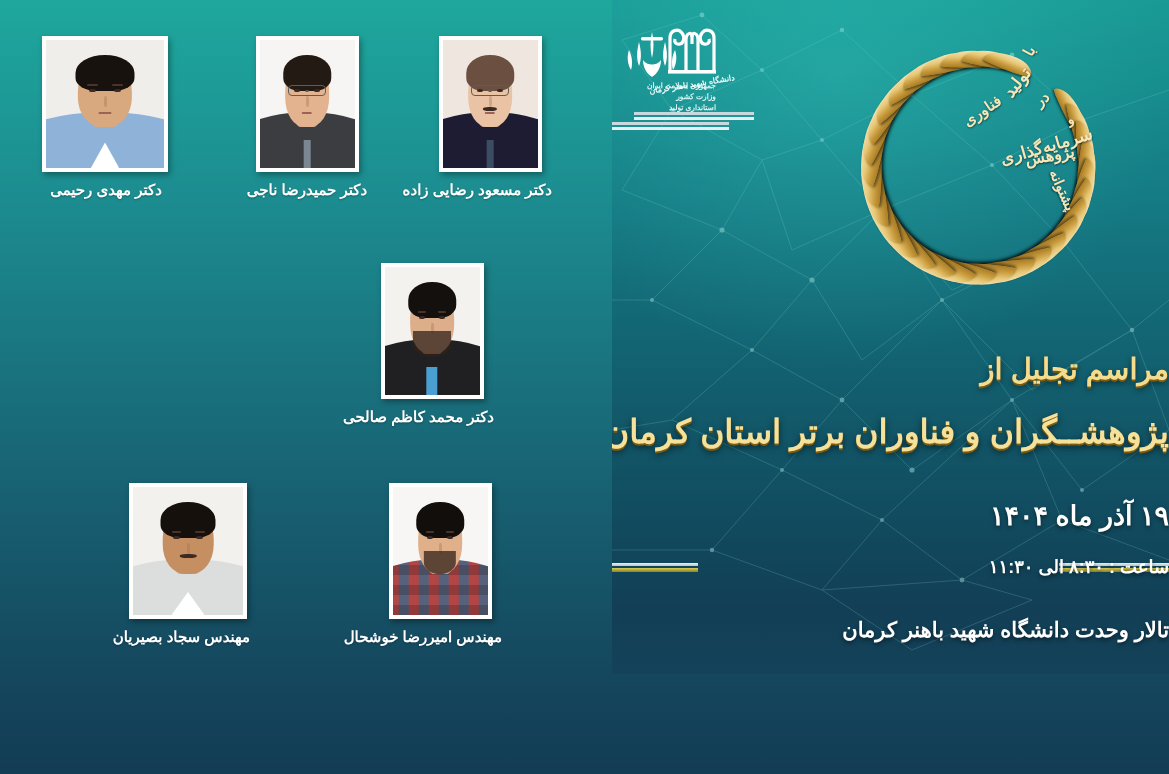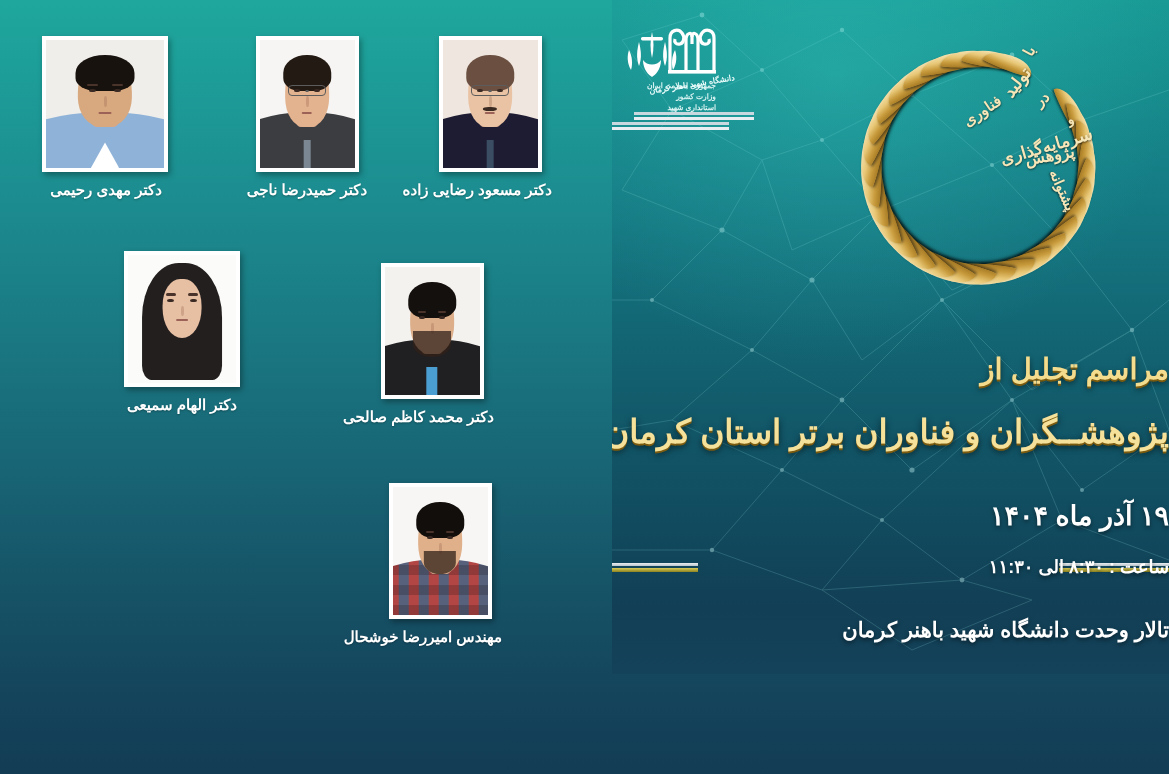--- a/index.html
+++ b/index.html
@@ -259,38 +259,20 @@
               <div class="eye r"></div>
             <div class="nose"></div>
             <div class="beard"></div>
             <div class="tie" style="background:#4b9ed1;width:12%"></div>
           </div>
         </div>
       </div>
       <div class="person-name">دکتر محمد کاظم صالحی</div>
     </div>
 
-    <div class="person" style="left:120px;top:251px;width:124px;">
-      <div class="photo-frame" style="width:108px;height:128px;">
-        <div class="photo">
-          <div class="pf">
-            <div class="bg" style="background:#fbfbfa"></div>
-            <div class="hijab"></div>
-            <div class="hijab-face"></div>
-            <div class="brow l" style="top:30%"></div>
-              <div class="brow r" style="top:30%"></div>
-            <div class="eye l" style="top:34%"></div>
-              <div class="eye r" style="top:34%"></div>
-            <div class="nose" style="top:40%"></div>
-            <div class="mouth" style="top:50%"></div>
-          </div>
-        </div>
-      </div>
-      <div class="person-name">دکتر الهام سمیعی</div>
-    </div>
 
     <div class="person" style="left:378px;top:483px;width:124px;">
       <div class="photo-frame" style="width:95px;height:128px;">
         <div class="photo">
           <div class="pf">
             <div class="bg" style="background:#f7f6f4"></div>
             <div class="plaid"></div>
             <div class="neck"></div>
             <div class="head" style="background:#dfb089"></div>
             <div class="hair" style="background:#120e0b"></div>
@@ -299,20 +281,41 @@
             <div class="eye l"></div>
               <div class="eye r"></div>
             <div class="nose"></div>
             <div class="beard" style="width:34%;height:18%"></div>
           </div>
         </div>
       </div>
       <div class="person-name">مهندس امیررضا خوشحال</div>
     </div>
 
+    <div class="person" style="left:126px;top:483px;width:124px;">
+      <div class="photo-frame" style="width:110px;height:128px;">
+        <div class="photo">
+          <div class="pf">
+            <div class="bg" style="background:#f2f1ee"></div>
+            <div class="shoulders" style="background:#dcdedd"></div>
+            <div class="neck"></div>
+            <div class="head" style="background:#c58f62"></div>
+            <div class="hair" style="background:#16100c"></div>
+            <div class="brow l"></div>
+              <div class="brow r"></div>
+            <div class="eye l"></div>
+              <div class="eye r"></div>
+            <div class="nose"></div>
+            <div class="mustache"></div>
+            <div class="collar" style="background:#ffffff;width:30%;height:18%"></div>
+          </div>
+        </div>
+      </div>
+      <div class="person-name">مهندس سجاد بصیریان</div>
+    </div>
 
   </div>
 
   <div id="poster">
 
     <svg id="mesh" viewBox="0 0 557 674" preserveAspectRatio="none">
       <g stroke="#8fdede" stroke-width="0.9" fill="none" opacity="0.45">
         <path d="M10 40 L90 15 L150 70 L60 110 Z"></path>
         <path d="M150 70 L230 30 L300 95 L210 140 Z"></path>
         <path d="M300 95 L400 55 L470 120 L380 165 Z"></path>
@@ -367,21 +370,21 @@
           <path d="M16 12 C18 20 19 28 16 36 C13 28 14 20 16 12 Z"></path>
           <path d="M42 12 C44 20 45 28 42 36 C39 28 40 20 42 12 Z"></path>
           <path d="M6 20 C9 26 10 33 8 40 C4 33 4 26 6 20 Z"></path>
           <path d="M52 20 C54 26 54 33 50 40 C48 33 49 26 52 20 Z"></path>
           <path d="M20 30 C24 36 34 36 38 30 C38 40 32 45 29 47 C26 45 20 40 20 30 Z"></path>
           <rect x="18" y="7" width="22" height="3.4" rx="1.6"></rect>
         </g>
       </svg>
       <div class="emb-cap">جمهوری اسلامی ایران</div>
       <div class="emb-cap">وزارت کشور</div>
-      <div class="emb-cap">استانداری شهید</div>
+      <div class="emb-cap">استانداری تولید</div>
     </div>
 
     <div class="rule" style="right:440px;top:122px;width:165px;">
       <div class="l1"></div>
         <div class="l2"></div>
     </div>
 
     <div id="emblem-univ">
       <svg width="56" height="52" viewBox="0 0 56 52" style="display:block;margin:0 auto;">
         <g fill="none" stroke="#ffffff" stroke-width="3.2">

